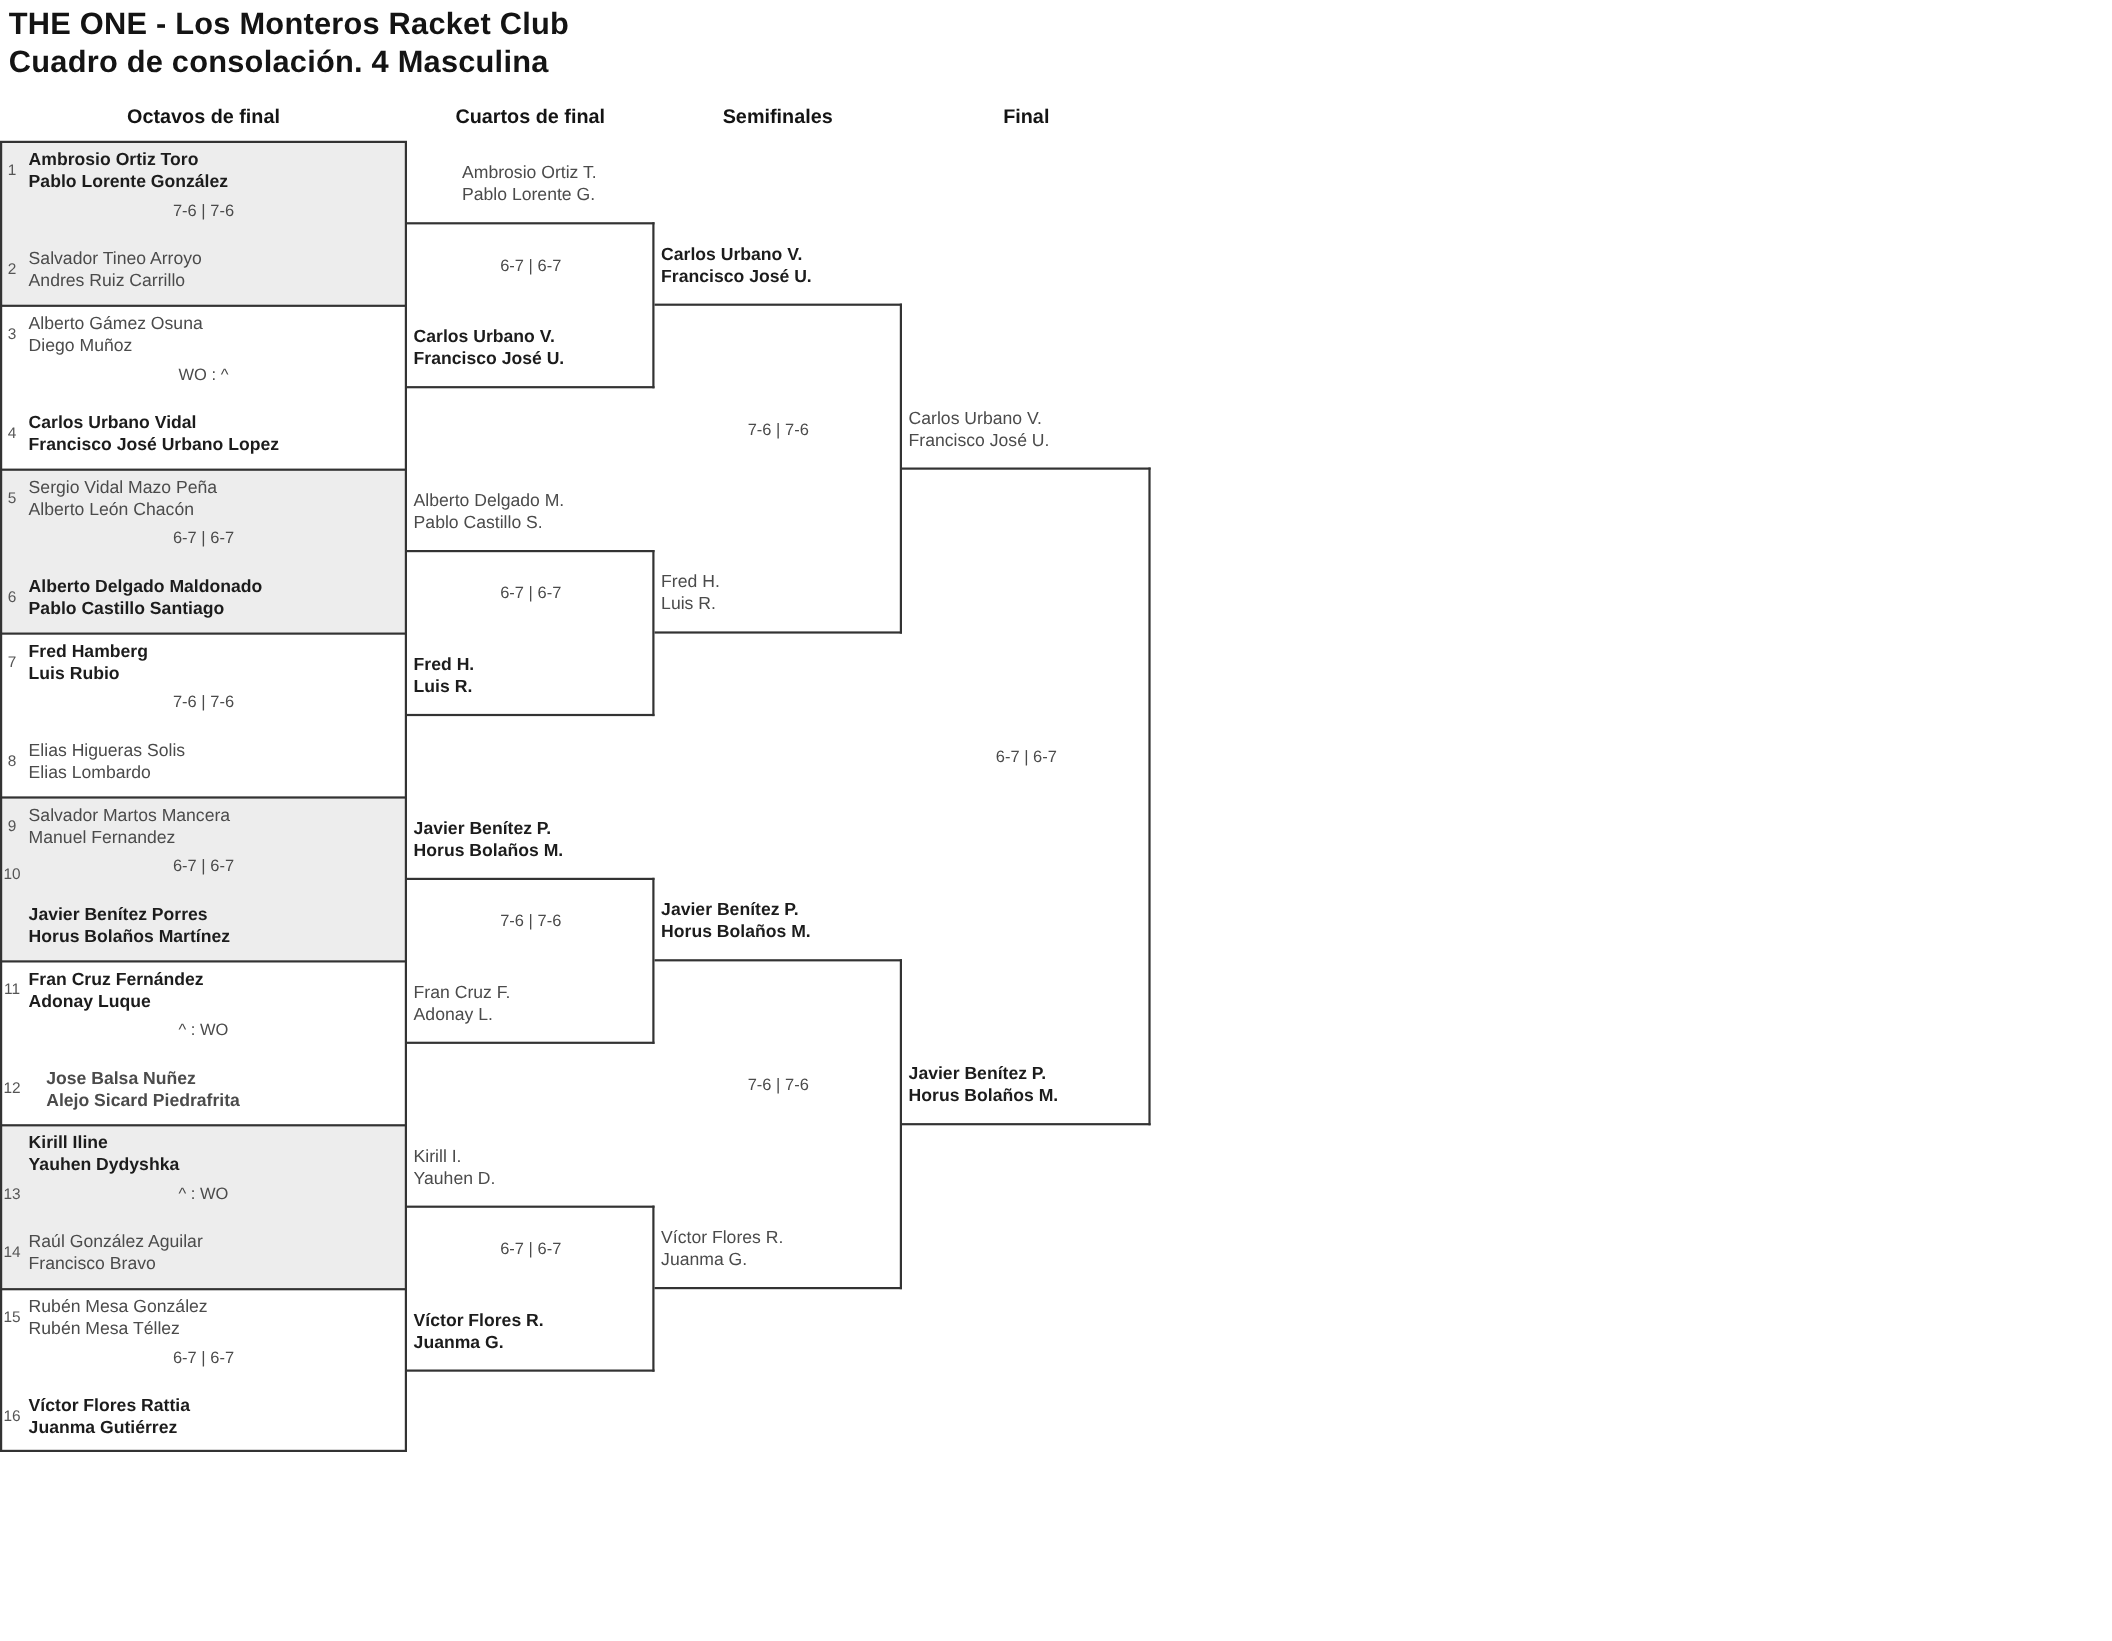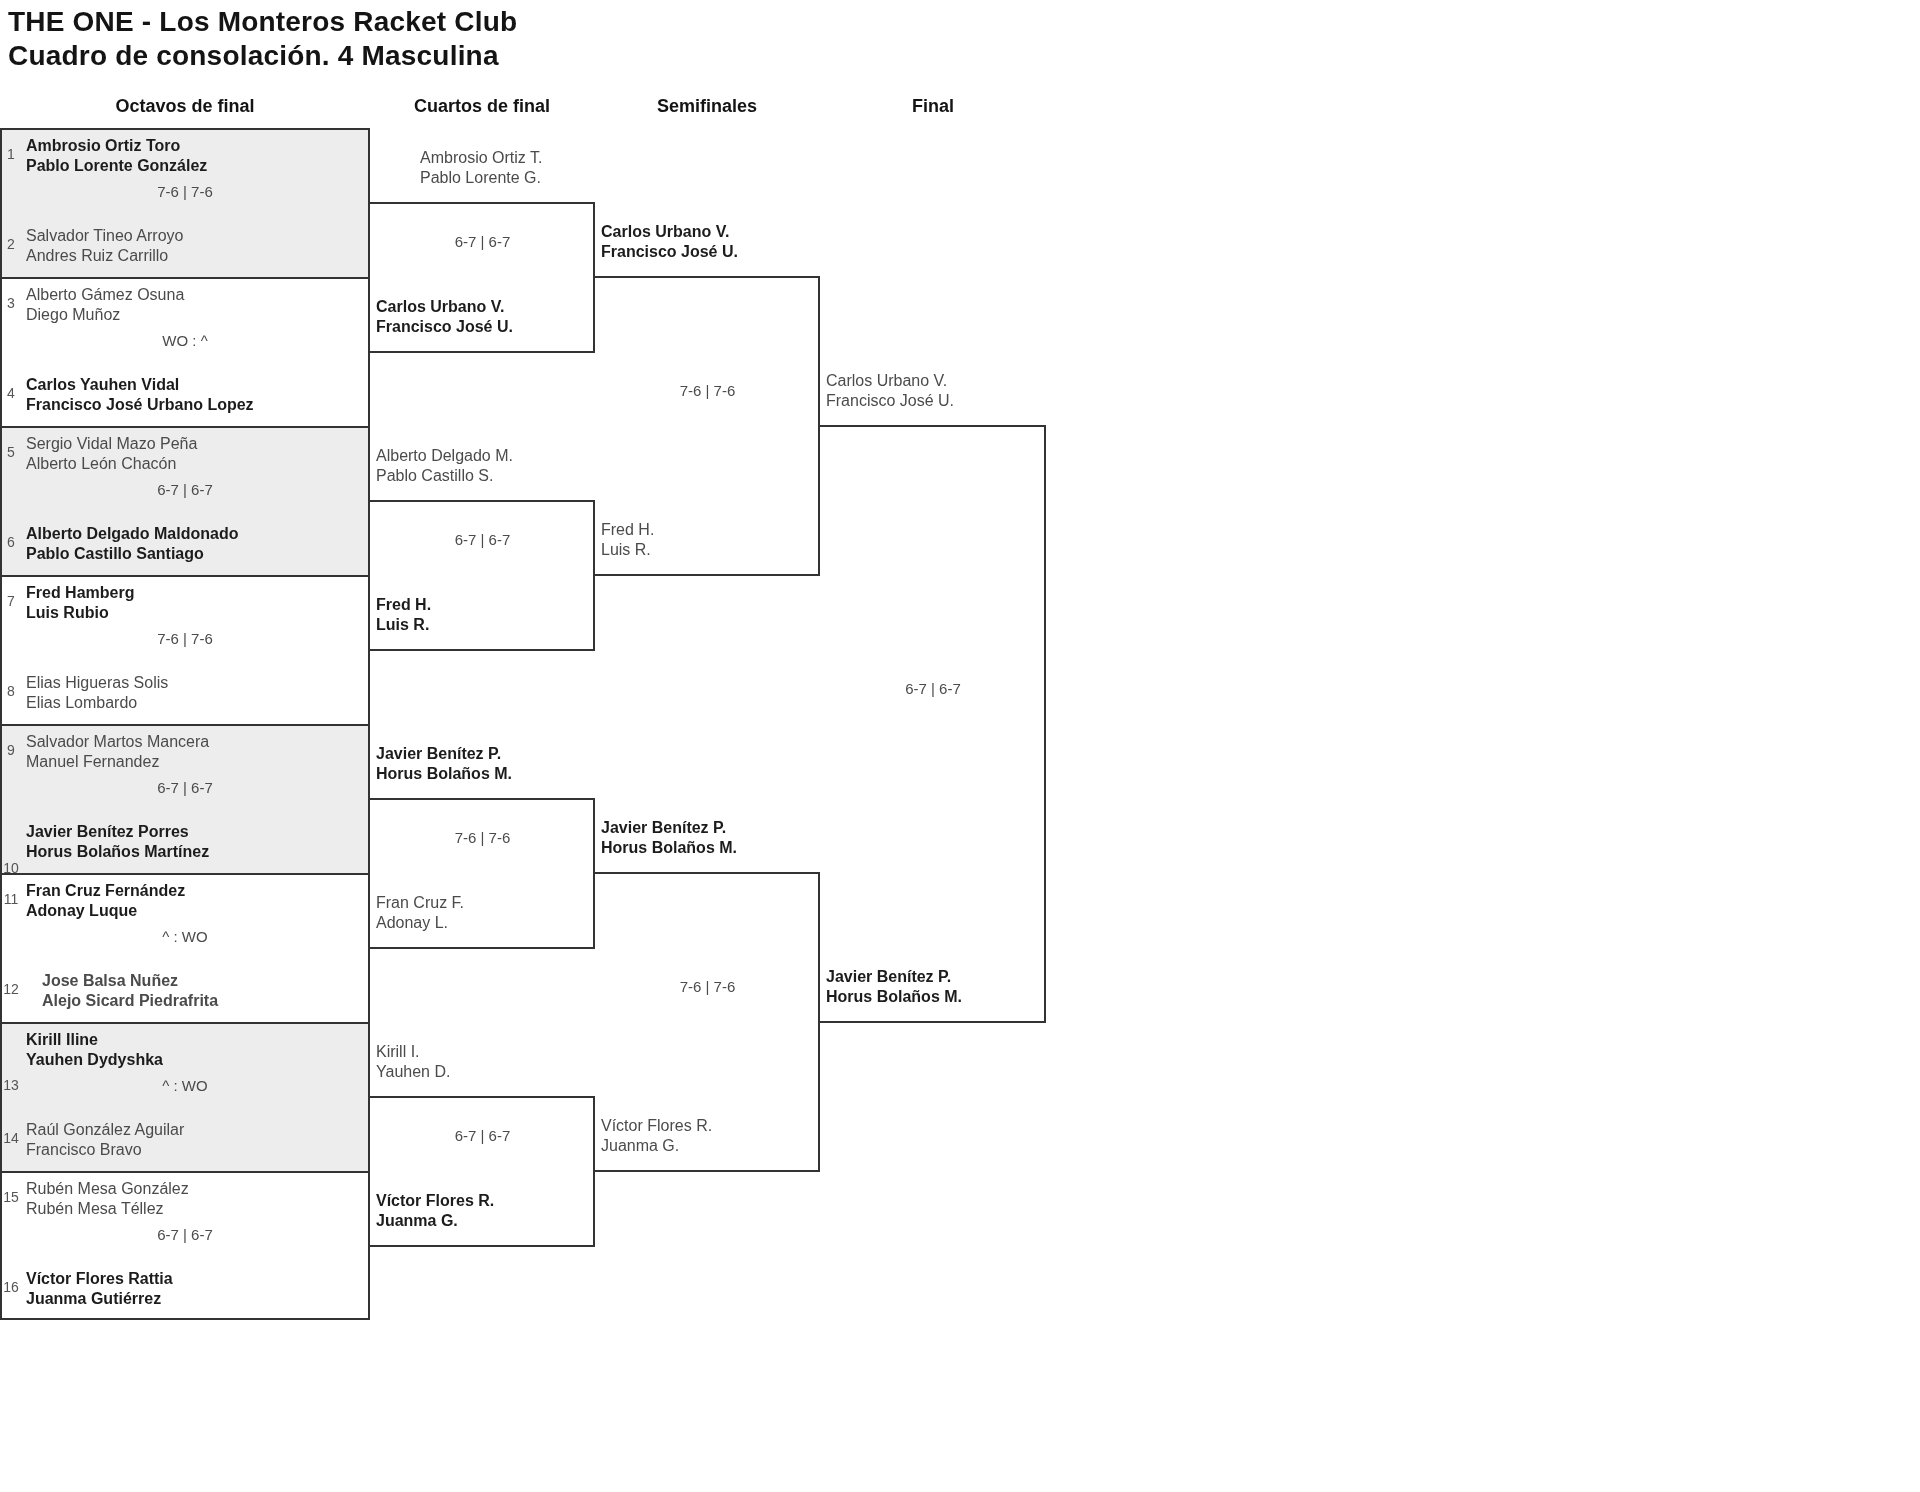--- a/index.html
+++ b/index.html
@@ -78,42 +78,42 @@
 
   <div class="seed" style="left:2px;top:146px;">1</div>
   <div class="seed" style="left:2px;top:236px;">2</div>
   <div class="seed" style="left:2px;top:295px;">3</div>
   <div class="seed" style="left:2px;top:385px;">4</div>
   <div class="seed" style="left:2px;top:444px;">5</div>
   <div class="seed" style="left:2px;top:534px;">6</div>
   <div class="seed" style="left:2px;top:593px;">7</div>
   <div class="seed" style="left:2px;top:683px;">8</div>
   <div class="seed" style="left:2px;top:742px;">9</div>
-  <div class="seed" style="left:2px;top:860px;">10</div>
+  <div class="seed" style="left:2px;top:786px;">10</div>
   <div class="seed" style="left:2px;top:891px;">11</div>
   <div class="seed" style="left:2px;top:981px;">12</div>
   <div class="seed" style="left:2px;top:1040px;margin-top:37px;">13</div>
   <div class="seed" style="left:2px;top:1130px;">14</div>
   <div class="seed" style="left:2px;top:1189px;">15</div>
   <div class="seed" style="left:2px;top:1279px;">16</div>
 
   <div class="team w" style="left:26px;top:136px;">
     <div>Ambrosio Ortiz Toro</div>
     <div>Pablo Lorente González</div>
   </div>
   <div class="team" style="left:26px;top:226px;">
     <div>Salvador Tineo Arroyo</div>
     <div>Andres Ruiz Carrillo</div>
   </div>
   <div class="team" style="left:26px;top:285px;">
     <div>Alberto Gámez Osuna</div>
     <div>Diego Muñoz</div>
   </div>
   <div class="team w" style="left:26px;top:375px;">
-    <div>Carlos Yauhen Vidal</div>
+    <div>Carlos Urbano Vidal</div>
     <div>Francisco José Urbano Lopez</div>
   </div>
   <div class="team" style="left:26px;top:434px;">
     <div>Sergio Vidal Mazo Peña</div>
     <div>Alberto León Chacón</div>
   </div>
   <div class="team w" style="left:26px;top:524px;">
     <div>Alberto Delgado Maldonado</div>
     <div>Pablo Castillo Santiago</div>
   </div>

